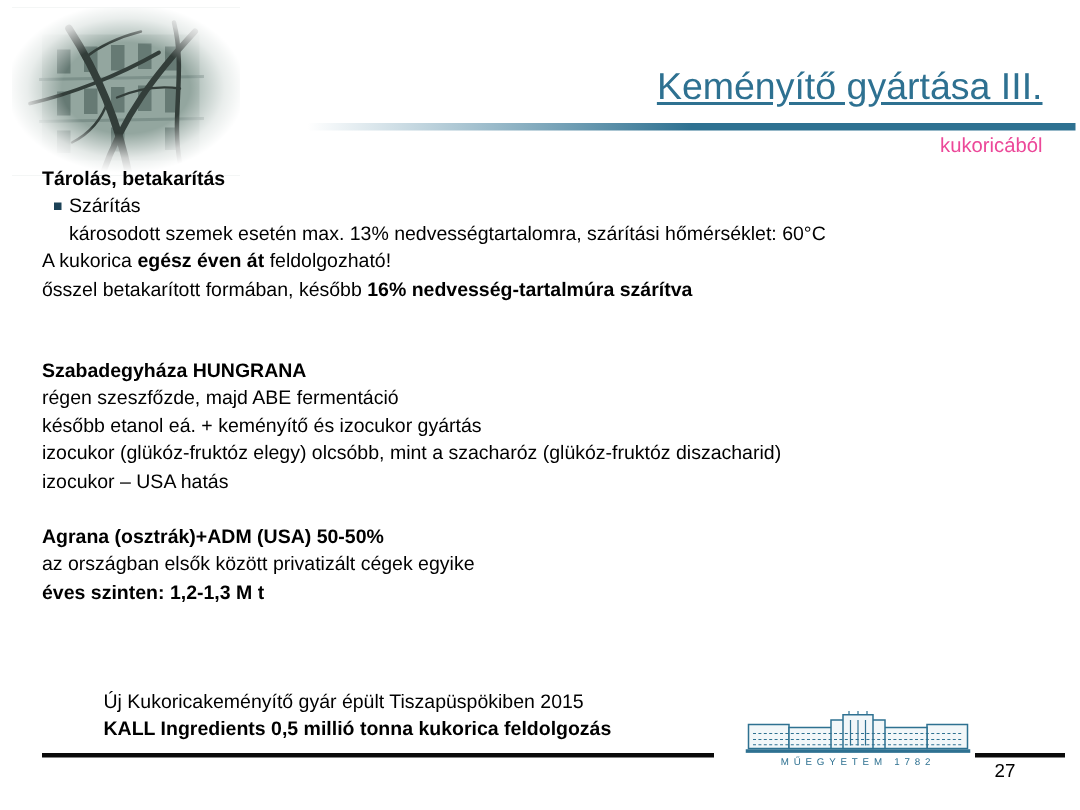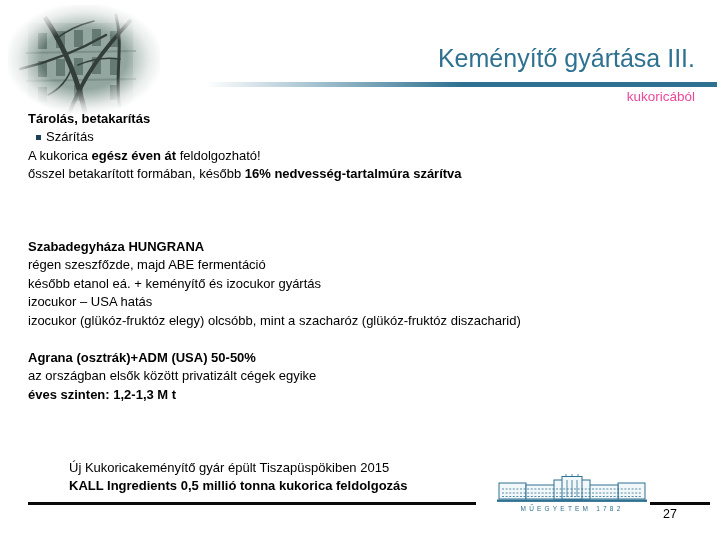--- a/index.html
+++ b/index.html
@@ -12,21 +12,21 @@
   .photo{position:absolute;left:8px;top:5px;width:152px;height:112px;}
   .photo svg{position:absolute;left:0;top:0;}
   .photo .vignette{
     position:absolute;left:0;top:0;width:100%;height:100%;
     background:radial-gradient(ellipse 54% 52% at 50% 48%,
       rgba(255,255,255,0) 52%, rgba(255,255,255,.75) 80%, #fff 97%);
   }
   
   .title{
     position:absolute;top:44px;right:25px;font-size:25px;line-height:28px;
-    color:#2E7191;white-space:nowrap;font-weight:normal;margin:0;
+    color:#2E7191;white-space:nowrap;font-weight:normal;margin:0;text-decoration:underline;
   }
   .rule{
     position:absolute;top:82px;left:205px;right:3px;height:5px;
     background:linear-gradient(to right, rgba(46,113,145,0) 0%, #2E7191 50%, #2E7191 100%);
   }
   .subtitle{
     position:absolute;top:89px;right:25px;font-size:13.5px;color:#ec4899;white-space:nowrap;
   }
   
   .sec{position:absolute;left:28px;width:688px;}
@@ -98,43 +98,46 @@
   <div class="subtitle">kukoricából</div>
 
   <div class="sec" id="sec-storage">
     <div class="line hd">
       <span>Tárolás, betakarítás</span>
     </div>
     <div class="line bullet">
       <span class="bmark"></span>
       <span>Szárítás</span>
     </div>
+    <div class="line indent">
+      <span>károsodott szemek esetén max. 13% nedvességtartalomra, szárítási hőmérséklet: 60°C</span>
+    </div>
     <div class="line">
       <span>A kukorica </span><span class="b">egész éven át</span><span> feldolgozható!</span>
     </div>
     <div class="line">
       <span>ősszel betakarított formában, később </span><span class="b">16% nedvesség-tartalmúra szárítva</span>
     </div>
   </div>
 
   <div class="sec" id="sec-hungrana">
     <div class="line hd">
       <span>Szabadegyháza HUNGRANA</span>
     </div>
     <div class="line">
       <span>régen szeszfőzde, majd ABE fermentáció</span>
     </div>
     <div class="line">
       <span>később etanol eá. + keményítő és izocukor gyártás</span>
     </div>
     <div class="line">
-      <span>izocukor – USA hatás</span>
+      <span>izocukor (glükóz-fruktóz elegy) olcsóbb, mint a szacharóz (glükóz-fruktóz diszacharid)</span>
     </div>
     <div class="line">
-      <span>izocukor (glükóz-fruktóz elegy) olcsóbb, mint a szacharóz (glükóz-fruktóz diszacharid)</span>
+      <span>izocukor – USA hatás</span>
     </div>
   </div>
 
   <div class="sec" id="sec-agrana">
     <div class="line hd">
       <span>Agrana (osztrák)+ADM (USA) 50-50%</span>
     </div>
     <div class="line">
       <span>az országban elsők között privatizált cégek egyike</span>
     </div>

